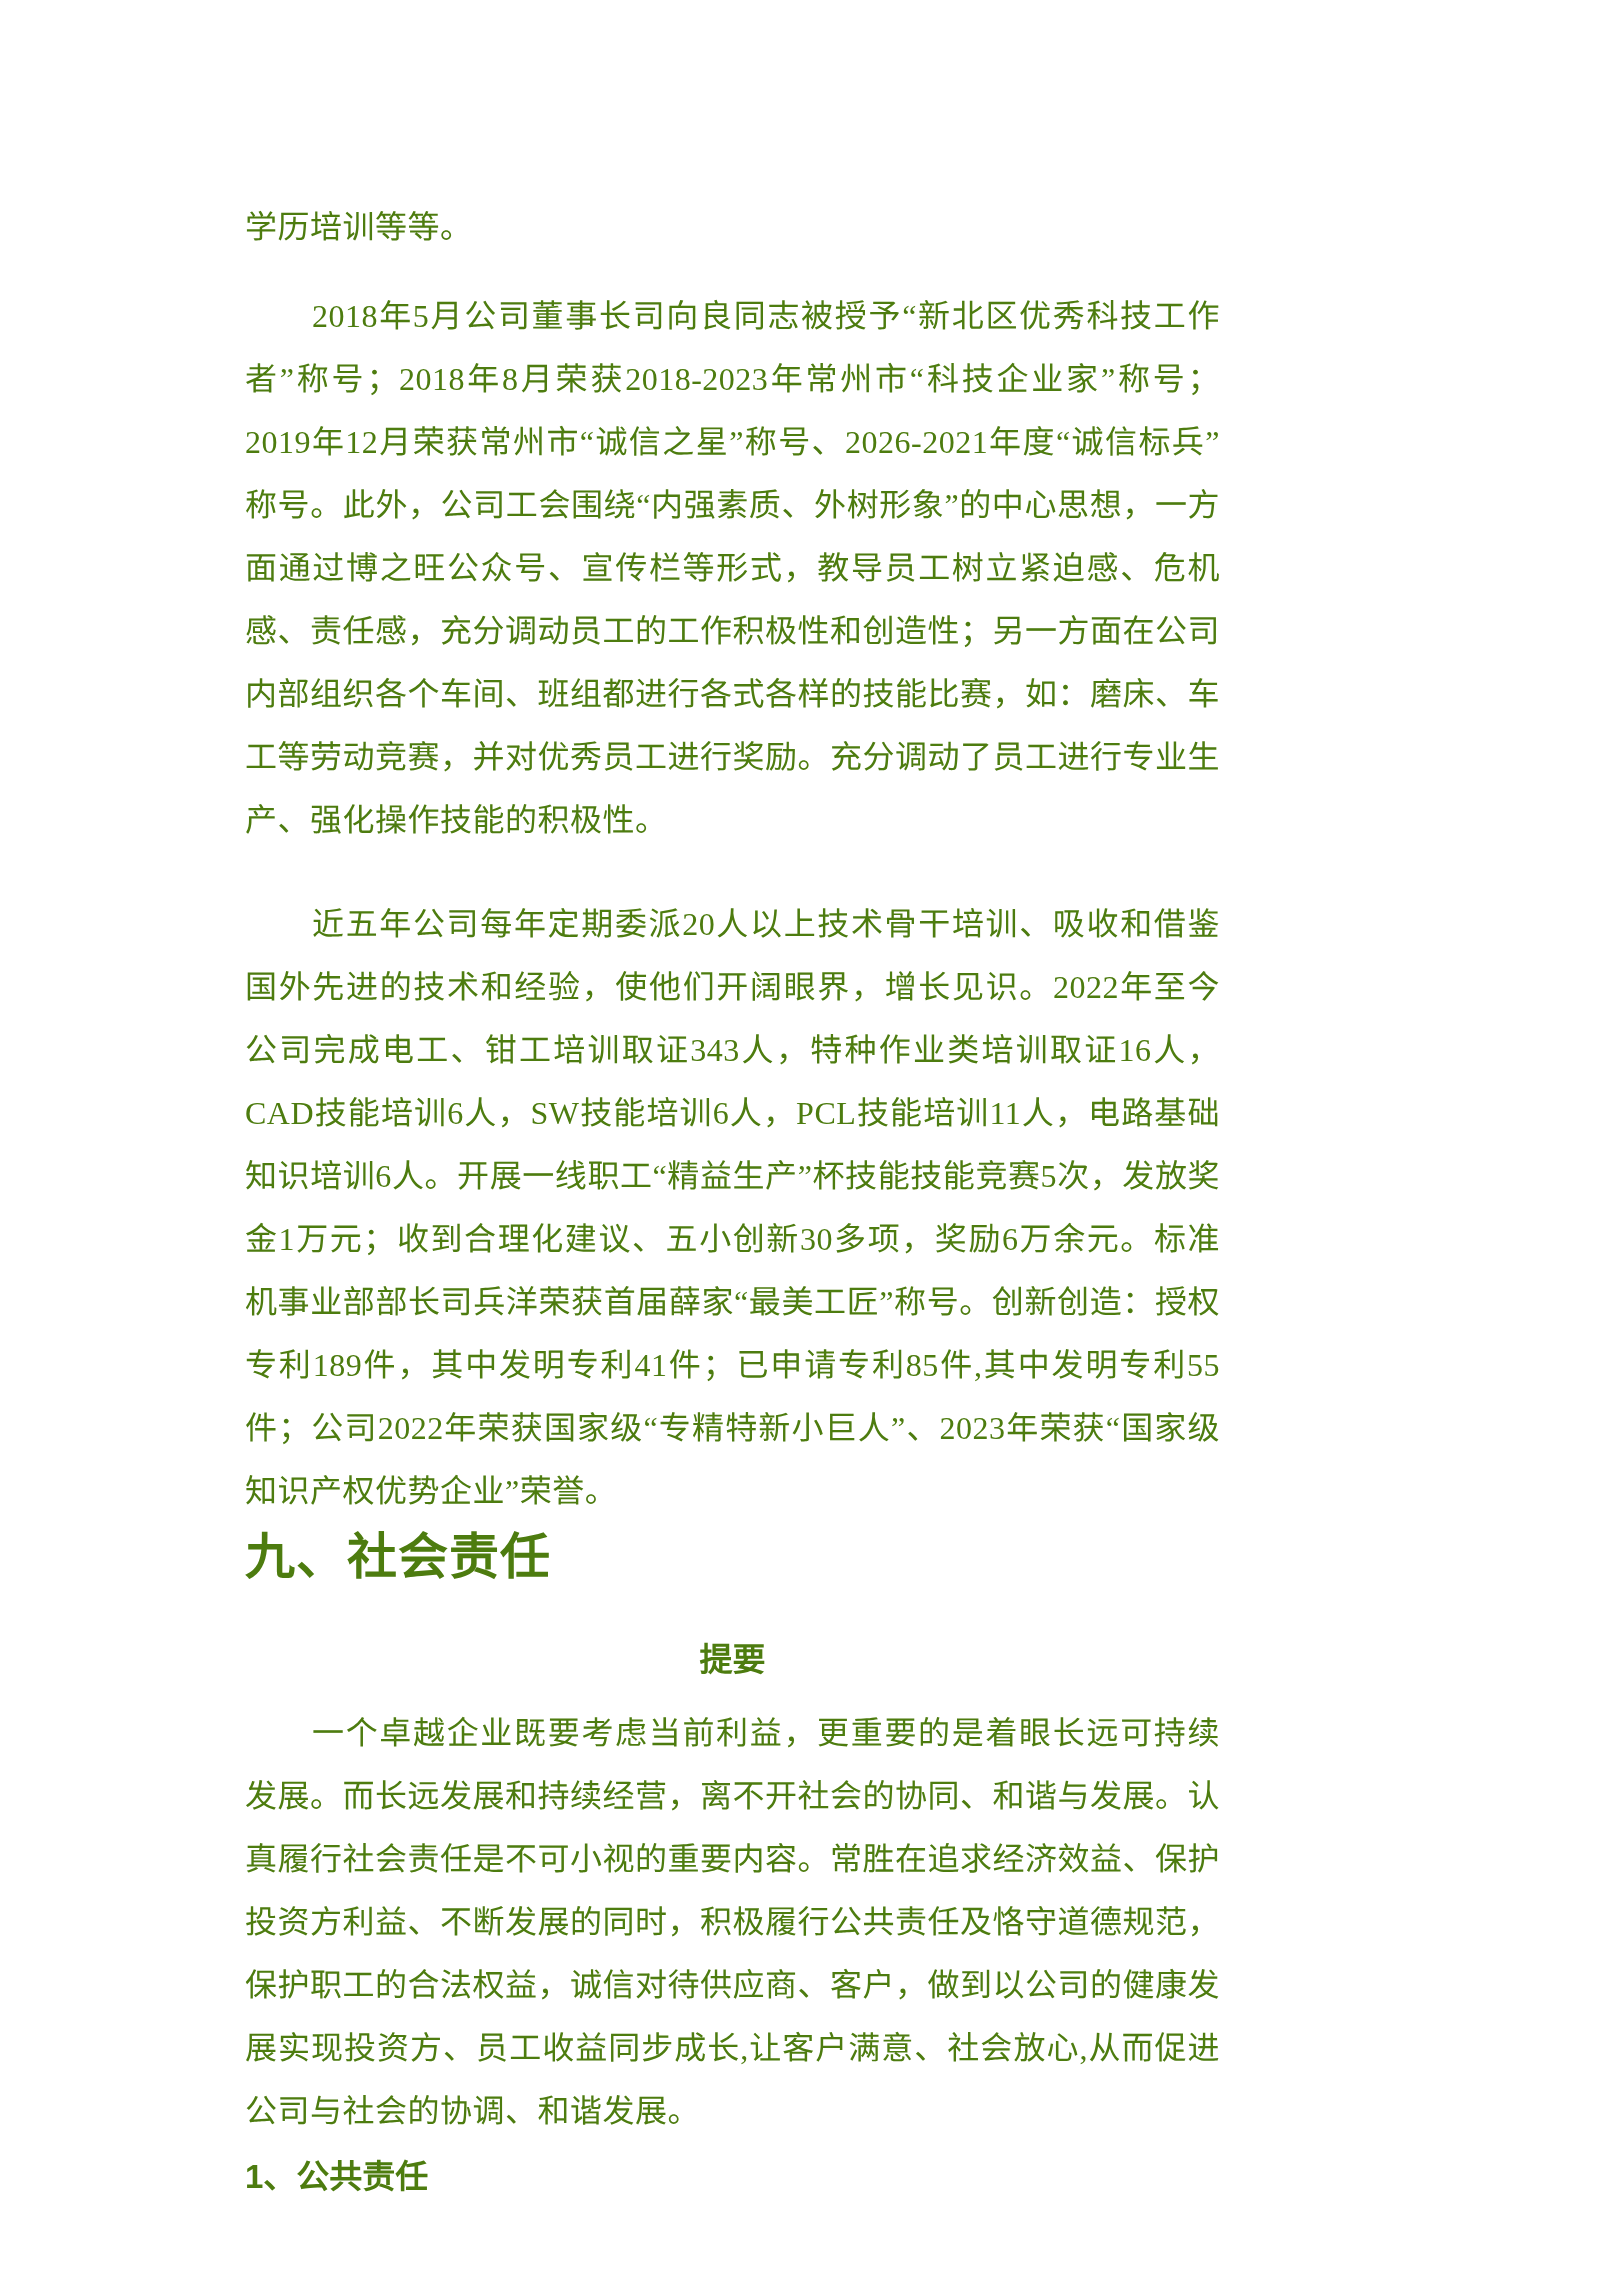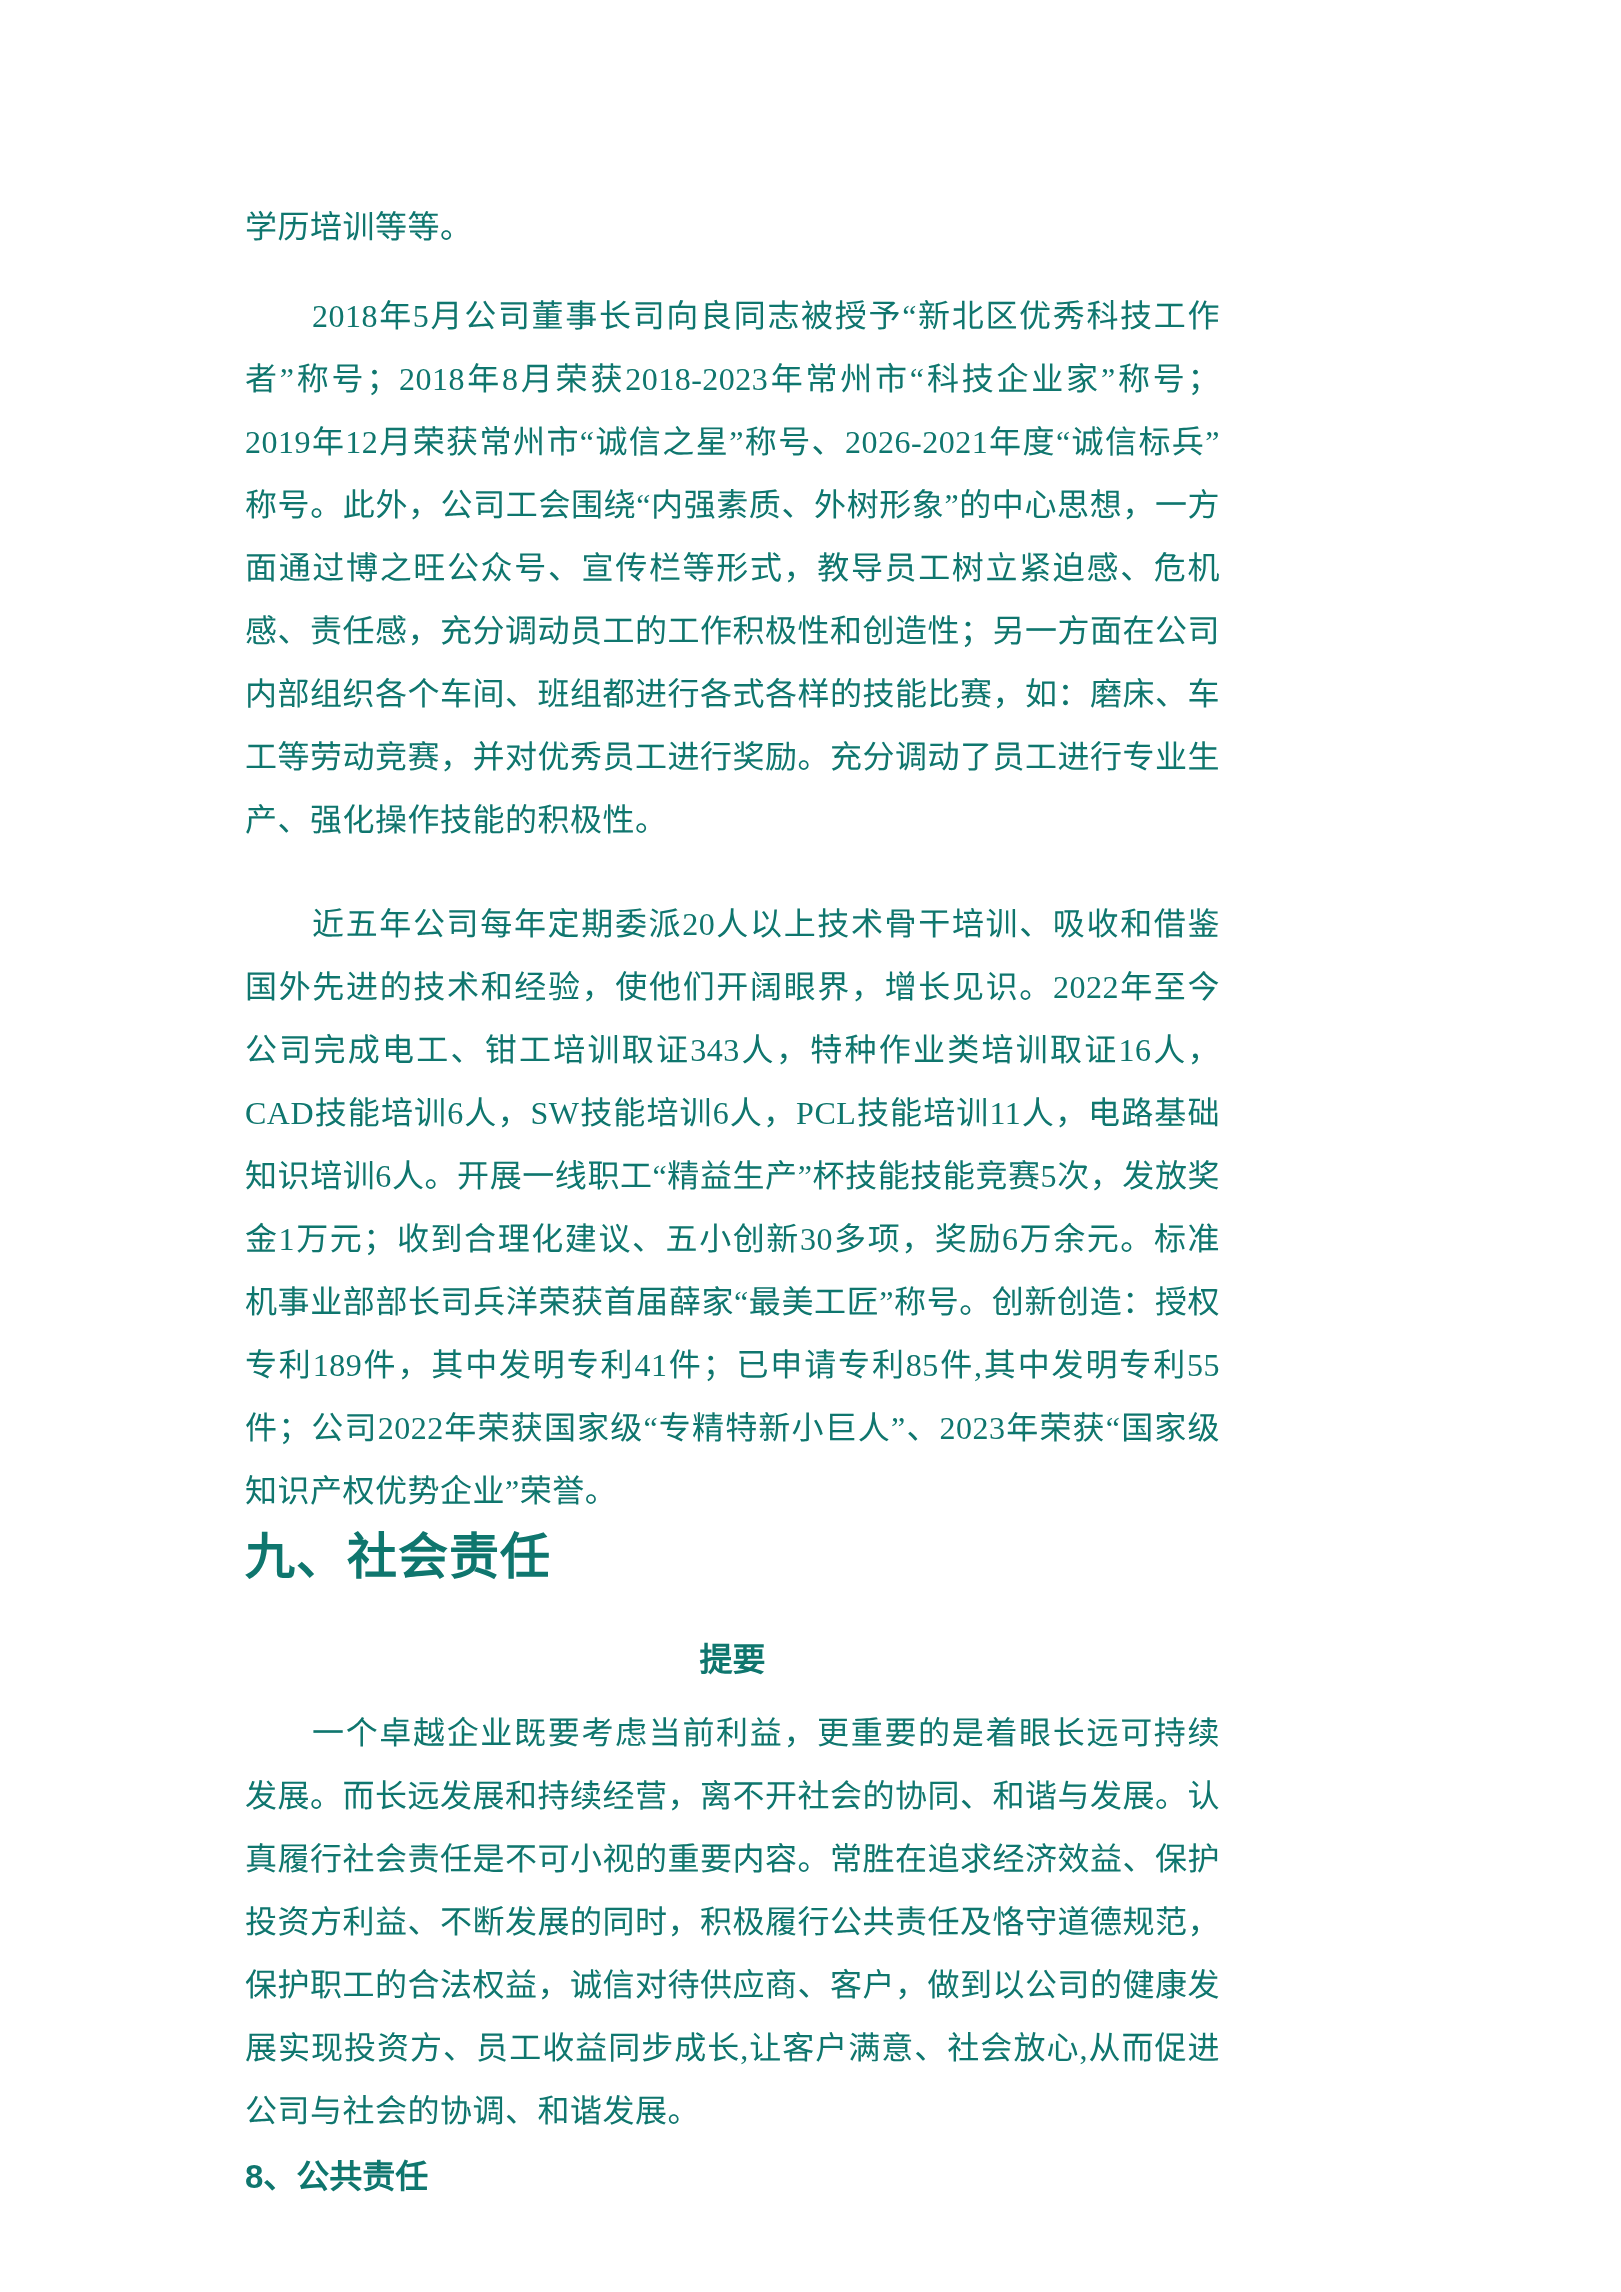--- a/index.html
+++ b/index.html
@@ -7,21 +7,21 @@
     padding: 0;
     background: #ffffff;
   }
   .page {
     position: relative;
     width: 1464px;
     height: 2293px;
     background: #ffffff;
     box-sizing: border-box;
     padding: 196px 244px 0 245px;
-    color: #0f766e;
+    color: #4d7c0f;
     font-family: "Liberation Serif", "DejaVu Serif", serif;
     font-size: 32px;
     line-height: 63px;
     overflow: hidden;
   }
   .body-text {
     margin: 0;
     text-align: justify;
     letter-spacing: 0.5px;
   }
@@ -66,16 +66,16 @@
 
   <p class="body-text indent para-gap-lg">近五年公司每年定期委派20人以上技术骨干培训、吸收和借鉴国外先进的技术和经验，使他们开阔眼界，增长见识。2022年至今公司完成电工、钳工培训取证343人，特种作业类培训取证16人，CAD技能培训6人，SW技能培训6人，PCL技能培训11人，电路基础知识培训6人。开展一线职工“精益生产”杯技能技能竞赛5次，发放奖金1万元；收到合理化建议、五小创新30多项，奖励6万余元。标准机事业部部长司兵洋荣获首届薛家“最美工匠”称号。创新创造：授权专利189件，其中发明专利41件；已申请专利85件,其中发明专利55件；公司2022年荣获国家级“专精特新小巨人”、2023年荣获“国家级知识产权优势企业”荣誉。</p>
 
   <h1 class="chapter-heading">九、社会责任</h1>
 
   <h2 class="sub-heading">提要</h2>
 
   <p class="body-text indent summary-para">一个卓越企业既要考虑当前利益，更重要的是着眼长远可持续发展。而长远发展和持续经营，离不开社会的协同、和谐与发展。认真履行社会责任是不可小视的重要内容。常胜在追求经济效益、保护投资方利益、不断发展的同时，积极履行公共责任及恪守道德规范，保护职工的合法权益，诚信对待供应商、客户，做到以公司的健康发展实现投资方、员工收益同步成长,让客户满意、社会放心,从而促进公司与社会的协调、和谐发展。</p>
 
 
-  <h3 class="numbered-heading">8、公共责任</h3>
+  <h3 class="numbered-heading">1、公共责任</h3>
 
 </div>
 
 
 </body></html>

